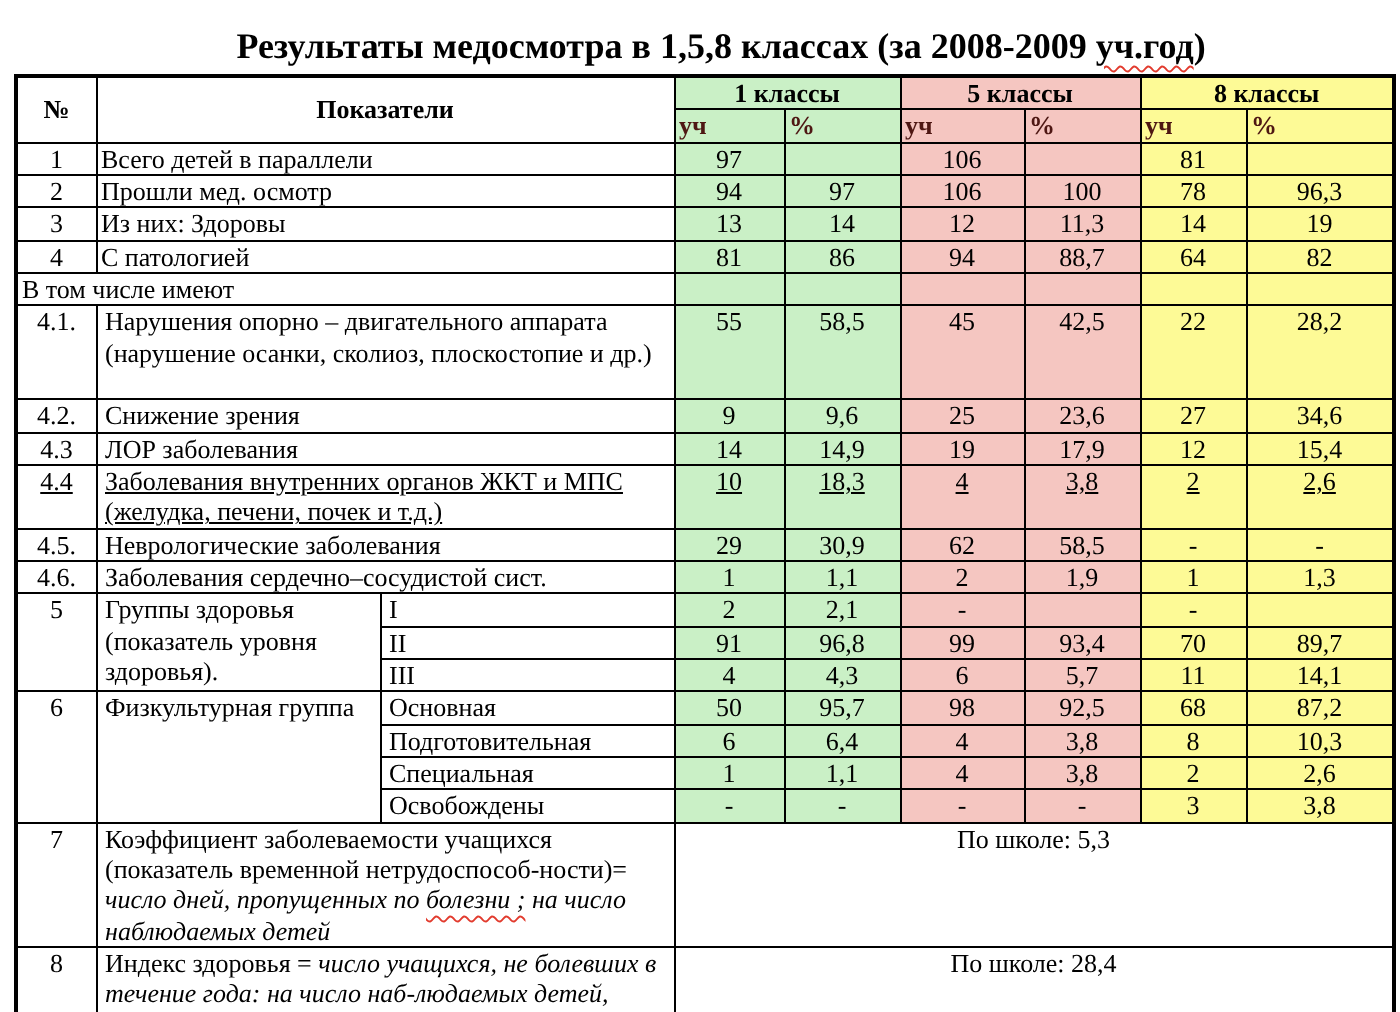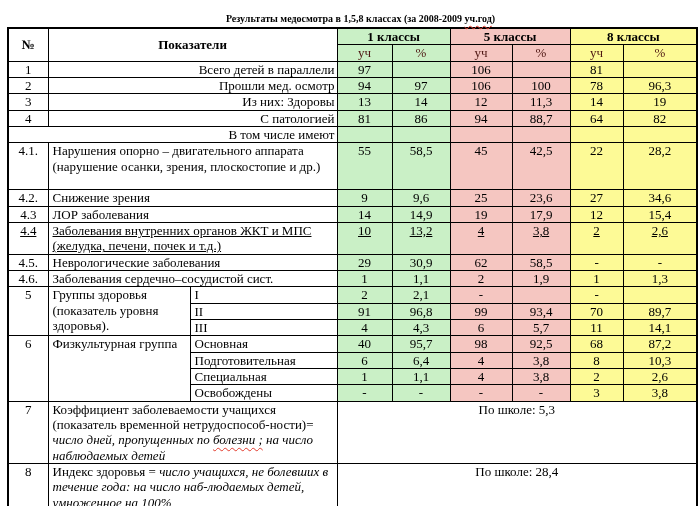--- a/index.html
+++ b/index.html
@@ -15,21 +15,21 @@
     margin-top: 7px;
     text-align: center;
     font-weight: bold;
     font-size: 14px;
     letter-spacing: 0.2px;
   }
   .subtitle {
     margin-top: 13px;
     text-align: center;
     font-weight: bold;
-    font-size: 10px;
+    font-size: 18px;
     padding-left: 21px;
   }
   .squiggle {
     text-decoration-line: underline;
     text-decoration-style: wavy;
     text-decoration-color: var(--red_squiggle);
     text-decoration-thickness: 1px;
     text-underline-offset: 2.5px;
   }
   table.med {
@@ -44,23 +44,23 @@
   table.med td {
     border: 1px solid #000;
     padding: 0 2px;
     vertical-align: top;
     overflow: hidden;
   }
   .g { background: var(--green); }
   .p { background: var(--pink); }
   .y { background: var(--yellow); }
   .hdr { font-weight: bold; text-align: center; vertical-align: middle !important; }
-  .subhdr { font-weight: normal; text-align: center; color: var(--subheader_text); }
+  .subhdr { font-weight: bold; text-align: left; color: var(--subheader_text); }
   .num { text-align: center; }
-  .lbl-c { text-align: right; }
+  .lbl-c { text-align: left; }
   .lbl-l { text-align: left; padding-left: 4px !important; }
   .val { text-align: center; }
   .formula { text-align: left; padding-left: 4px !important; }
   .it { font-style: italic; }
   .school-val { text-align: center; vertical-align: top; }
   tr.tall td { height: 46px; }
   tr.tall2 td { height: 30px; text-decoration: underline; }
 </style>
 </head>
 <body>
@@ -149,21 +149,21 @@
         <td class="g"></td>
         <td class="g"></td>
         <td class="p"></td>
         <td class="p"></td>
         <td class="y"></td>
         <td class="y"></td>
       </tr>
 
       <tr class="tall">
         <td class="num">4.1.</td>
-        <td class="lbl-l" colspan="2">Нарушения опорно – двигательного аппарата (нарушение осанки, зрения, плоскостопие и др.)</td>
+        <td class="lbl-l" colspan="2">Нарушения опорно – двигательного аппарата (нарушение осанки, сколиоз, плоскостопие и др.)</td>
         <td class="val g">55</td>
         <td class="val g">58,5</td>
         <td class="val p">45</td>
         <td class="val p">42,5</td>
         <td class="val y">22</td>
         <td class="val y">28,2</td>
       </tr>
       <tr>
         <td class="num">4.2.</td>
         <td class="lbl-l" colspan="2">Снижение зрения</td>
@@ -181,21 +181,21 @@
         <td class="val g">14,9</td>
         <td class="val p">19</td>
         <td class="val p">17,9</td>
         <td class="val y">12</td>
         <td class="val y">15,4</td>
       </tr>
       <tr class="tall2">
         <td class="num">4.4</td>
         <td class="lbl-l" colspan="2">Заболевания внутренних органов ЖКТ и МПС (желудка, печени, почек и т.д.)</td>
         <td class="val g">10</td>
-        <td class="val g">13,2</td>
+        <td class="val g">18,3</td>
         <td class="val p">4</td>
         <td class="val p">3,8</td>
         <td class="val y">2</td>
         <td class="val y">2,6</td>
       </tr>
       <tr>
         <td class="num">4.5.</td>
         <td class="lbl-l" colspan="2">Неврологические заболевания</td>
         <td class="val g">29</td>
         <td class="val g">30,9</td>
@@ -242,21 +242,21 @@
         <td class="val p">6</td>
         <td class="val p">5,7</td>
         <td class="val y">11</td>
         <td class="val y">14,1</td>
       </tr>
 
       <tr>
         <td class="num" rowspan="4">6</td>
         <td class="lbl-l" rowspan="4">Физкультурная группа</td>
         <td class="lbl-l">Основная</td>
-        <td class="val g">40</td>
+        <td class="val g">50</td>
         <td class="val g">95,7</td>
         <td class="val p">98</td>
         <td class="val p">92,5</td>
         <td class="val y">68</td>
         <td class="val y">87,2</td>
       </tr>
       <tr>
         <td class="lbl-l">Подготовительная</td>
         <td class="val g">6</td>
         <td class="val g">6,4</td>

